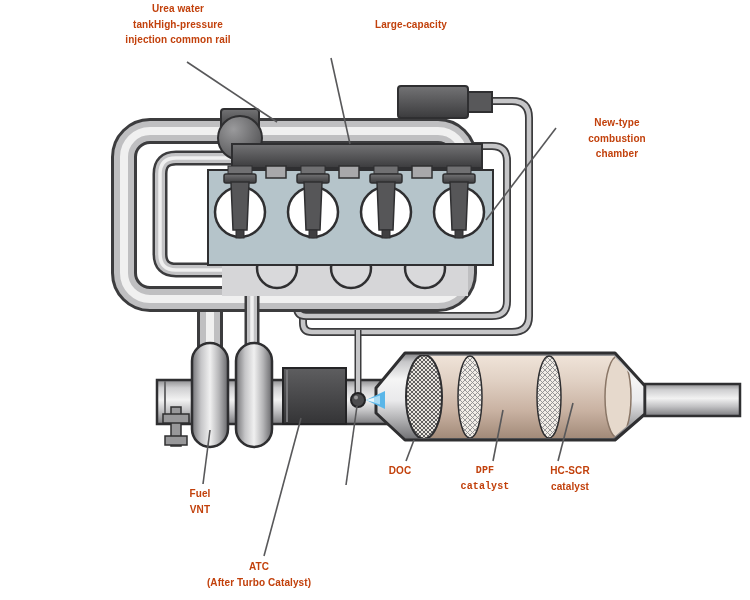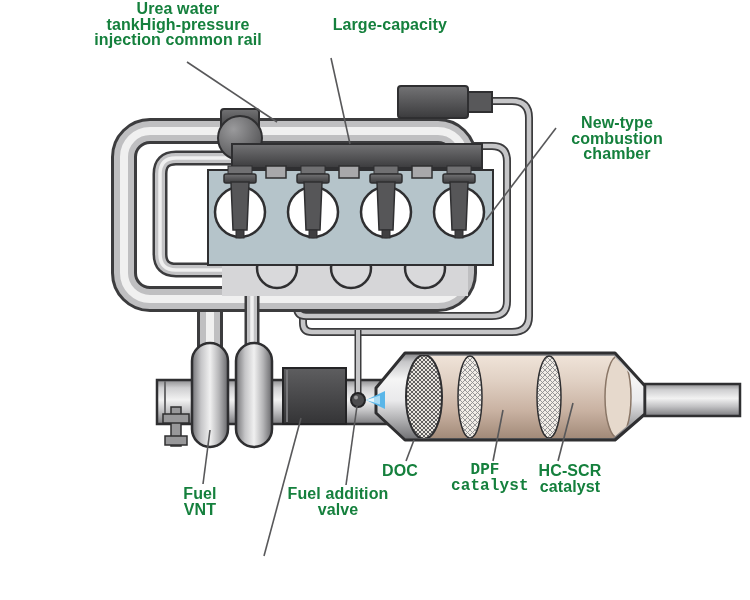--- a/index.html
+++ b/index.html
@@ -1,20 +1,20 @@
 <!DOCTYPE html>
 <html><head>
 <meta charset="utf-8">
 <style>
   html,body{margin:0;padding:0;background:#fff;}
   #stage{position:relative;width:750px;height:600px;background:#ffffff;overflow:hidden;
          font-family:"Liberation Sans","DejaVu Sans",sans-serif;}
   #diagram-svg{position:absolute;left:0;top:0;}
-  .lbl{position:absolute;text-align:center;font-weight:bold;font-size:16px;
-       line-height:15.5px;color:#15803d;letter-spacing:0.1px;white-space:nowrap;}
+  .lbl{position:absolute;text-align:center;font-weight:bold;font-size:10px;
+       line-height:15.5px;color:#c2410c;letter-spacing:0.1px;white-space:nowrap;}
   .lbl span{display:block;}
   
   .lbl-urea{left:58px;top:1px;width:240px;}
   .lbl-egr{left:297px;top:17px;width:150px;text-align:right;}
   .lbl-comb{left:552px;top:91px;width:130px;margin-top:24px;}
   .lbl-vnt{left:125px;top:486px;width:150px;}
   .lbl-fuel{left:282px;top:486px;width:112px;}
   .lbl-atc{left:139px;top:559px;width:240px;}
   .lbl-doc{left:372px;top:463px;width:56px;}
   .lbl-dpf{left:451px;top:463px;width:68px;font-family:Liberation Mono, monospace;}
@@ -228,23 +228,23 @@
 </div>
 <div class="lbl lbl-comb">
   <span>New-type</span>
   <span>combustion</span>
   <span>chamber</span>
 </div>
 <div class="lbl lbl-vnt">
   <span>Fuel</span>
   <span>VNT</span>
 </div>
-<div class="lbl lbl-fuel">
-  <span>Fuel addition</span>
-  <span>valve</span>
+<div class="lbl lbl-atc">
+  <span>ATC</span>
+  <span>(After Turbo Catalyst)</span>
 </div>
 <div class="lbl lbl-doc">
   <span>DOC</span>
 </div>
 <div class="lbl lbl-dpf">
   <span>DPF</span>
   <span>catalyst</span>
 </div>
 <div class="lbl lbl-hcscr">
   <span>HC-SCR</span>

